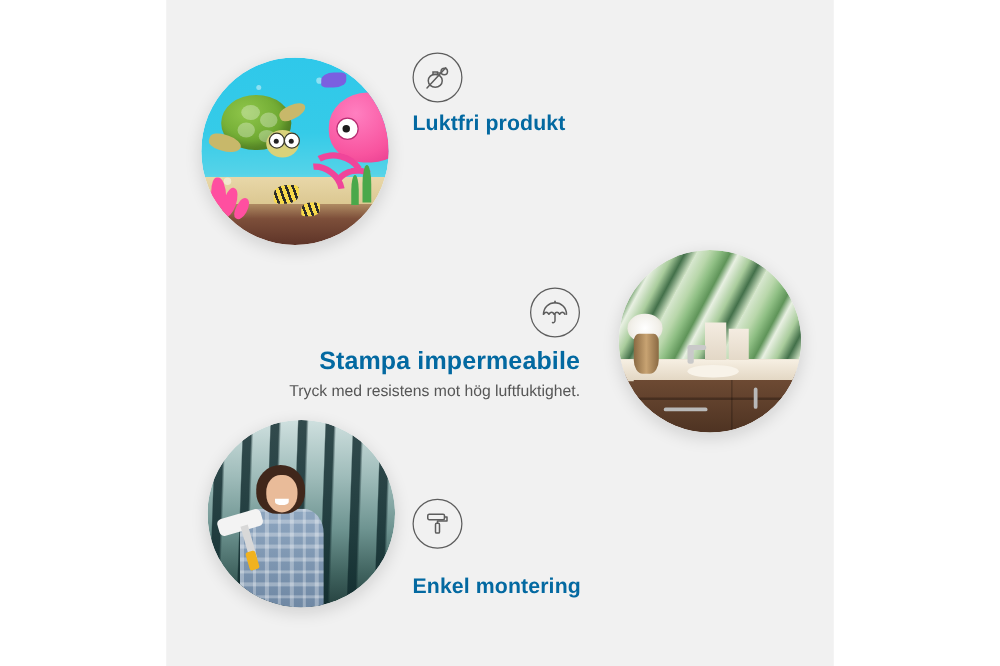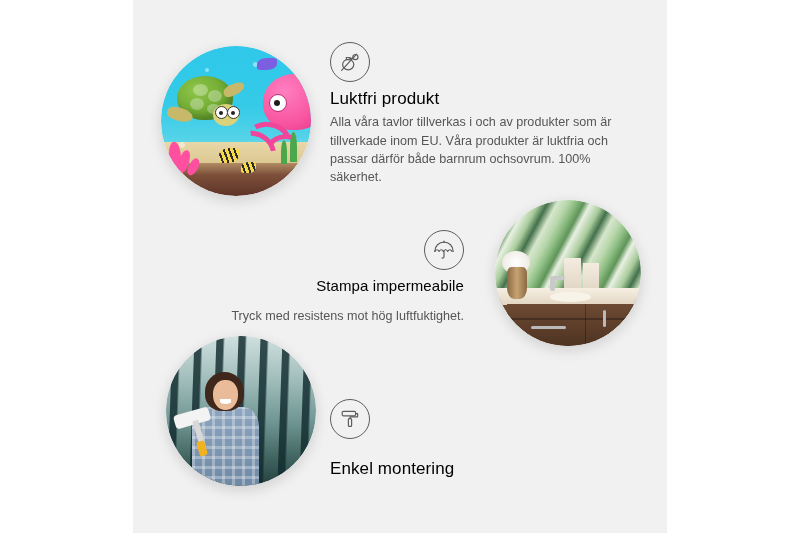--- a/index.html
+++ b/index.html
@@ -214,39 +214,39 @@
   .icon-circle {
     width: 38px; height: 38px;
     border: 1.4px solid #5d5d5d;
     border-radius: 50%;
     display: flex; align-items: center; justify-content: center;
   }
   .icon-circle svg { display: block; }
 
   .f-title {
     font-size: 17px;
-    font-weight: 400;
-    color: #000000;
+    font-weight: 700;
+    color: #0369a1;
     margin: 7px 0 4px 0;
     letter-spacing: 0.1px;
     line-height: 1.2;
   }
   .f-body {
     font-size: 12.6px;
     color: #565656;
     line-height: 1.45;
     margin: 0;
   }
 
   
   #feature-odourless { left: 330px; top: 42px; width: 300px; }
   
   #feature-waterproof { left: 180px; top: 230px; width: 284px; text-align: right; }
   #feature-waterproof .icon-circle { margin-left: auto; }
-  #feature-waterproof .f-title { font-size: 15px; margin-bottom: 12px; }
+  #feature-waterproof .f-title { font-size: 20px; margin-bottom: 3px; }
   #feature-waterproof .f-body { font-size: 12.6px; }
   
   #feature-mounting { left: 330px; top: 399px; width: 290px; }
   #feature-mounting .f-title { margin-top: 20px; }
 </style>
 </head>
 <body>
 
 <div id="stage">
 
@@ -326,21 +326,20 @@
     <div class="icon-circle">
       <svg width="24" height="24" viewBox="0 0 24 24" fill="none" stroke="#5d5d5d" stroke-width="1.2" stroke-linecap="round">
         <ellipse cx="10.2" cy="14.6" rx="5.6" ry="5.2"></ellipse>
         <path d="M8.4 9.6 h3.6 v-2.1 h-3.6 z"></path>
         <path d="M12 8.3 h3.2"></path>
         <circle cx="17.4" cy="7.1" r="2.6"></circle>
         <path d="M3.6 20.4 L18.6 4.2"></path>
       </svg>
     </div>
     <div class="f-title">Luktfri produkt</div>
-    <p class="f-body">Alla våra tavlor tillverkas i och av produkter som är tillverkade inom EU. Våra produkter är luktfria och passar därför både barnrum ochsovrum. 100% säkerhet.</p>
   </div>
 
   <div class="feature" id="feature-waterproof">
     <div class="icon-circle">
       <svg width="24" height="24" viewBox="0 0 24 24" fill="none" stroke="#5d5d5d" stroke-width="1.2" stroke-linecap="round" stroke-linejoin="round">
         <path d="M2.8 13.4 C2.8 7.9 7 4.2 12 4.2 C17 4.2 21.2 7.9 21.2 13.4"></path>
         <path d="M2.8 13.4 C4.2 11.2 5.8 11.2 7.1 13.4 C8.5 11.2 10.1 11.2 11.4 13.4"></path>
         <path d="M11.4 13.4 C12.8 11.2 14.4 11.2 15.7 13.4 C17.1 11.2 18.7 11.2 20 13.4"></path>
         <path d="M12 4.2 V3.0"></path>
         <path d="M12 13.4 V18.4 C12 19.6 11 20.4 10 20.0"></path>

